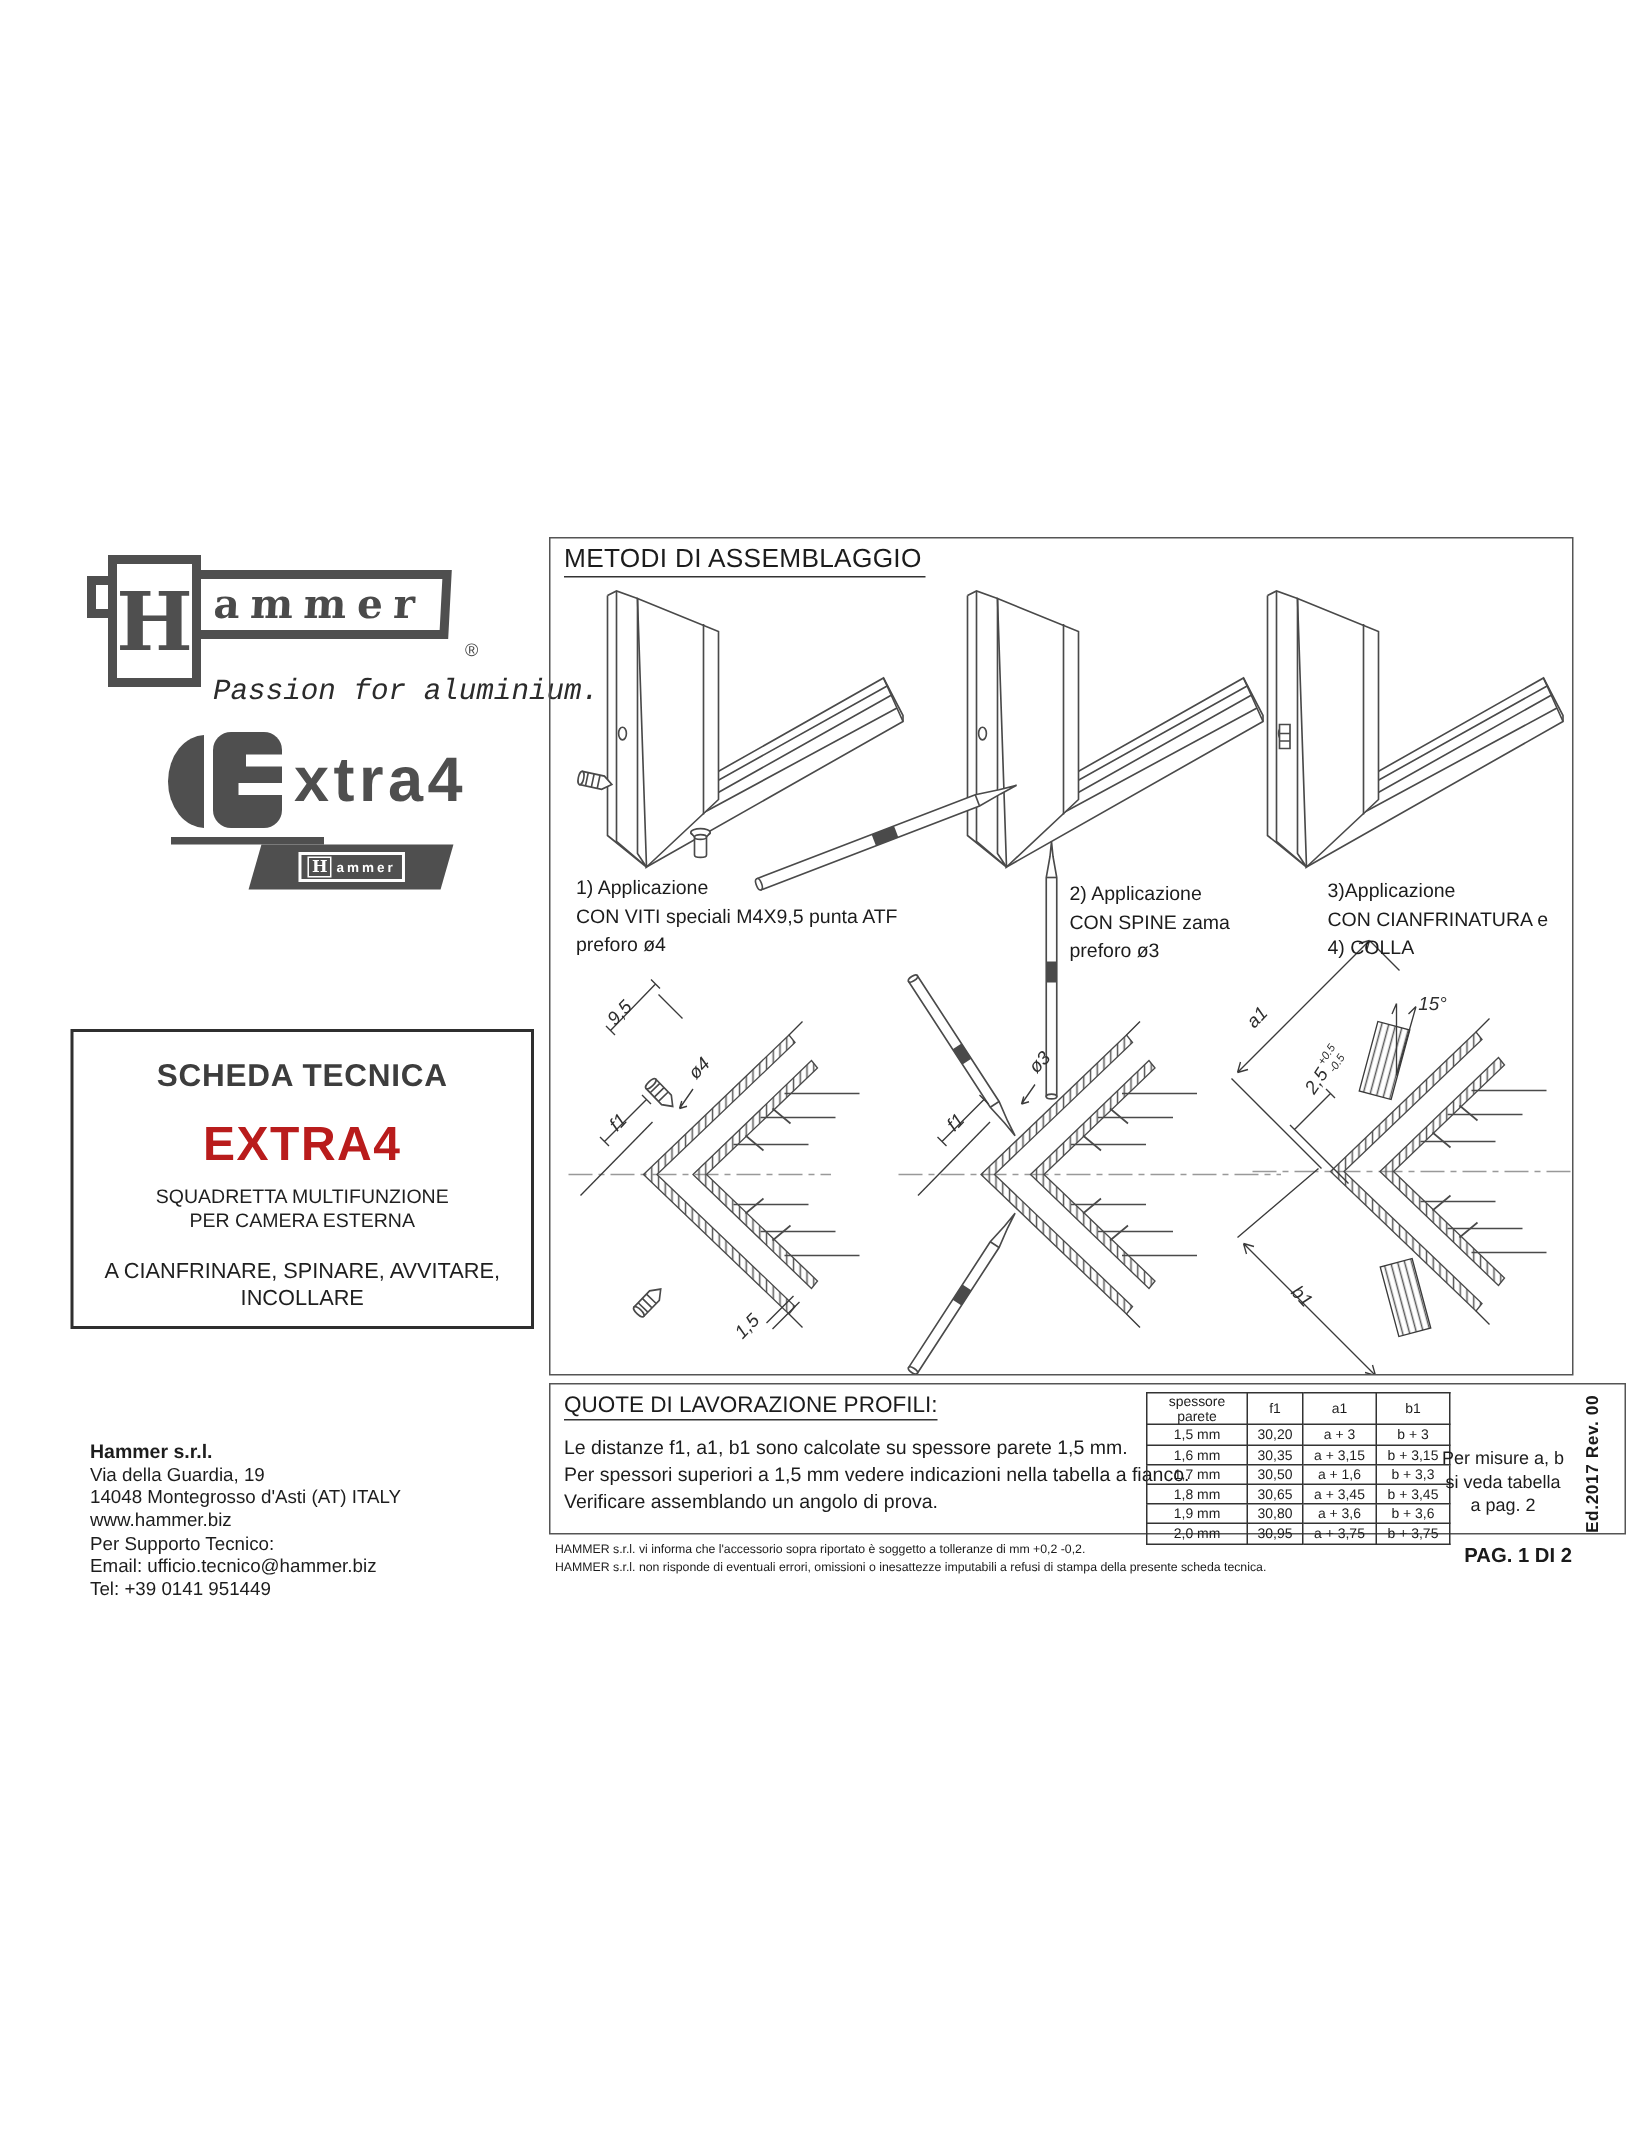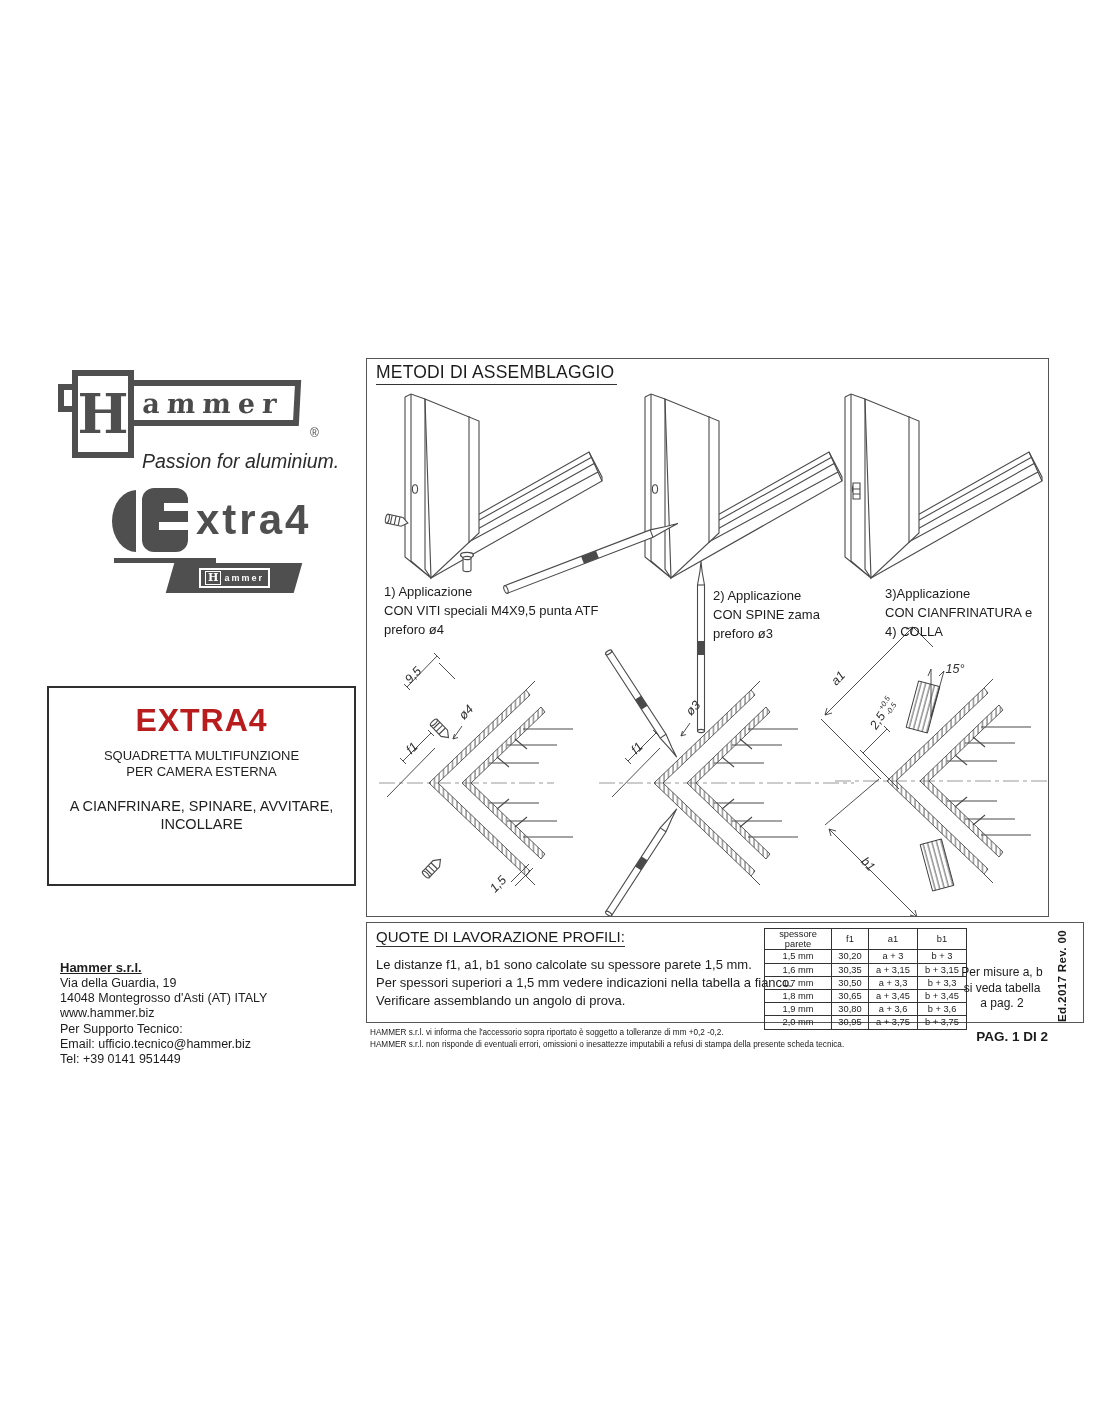--- a/index.html
+++ b/index.html
@@ -11,21 +11,21 @@
   .hammer-logo{left:58px;top:370px;width:300px;height:110px;}
   .h-badge{position:absolute;left:14px;top:0;width:50px;height:76px;border:6px solid #4f4f4f;
            background:#fff;display:flex;align-items:center;justify-content:center;z-index:2;}
   .h-badge span{font-family:"DejaVu Serif",serif;font-weight:bold;font-size:54px;color:#4f4f4f;line-height:1;}
   .h-tab{position:absolute;left:0;top:14px;width:12px;height:16px;border:6px solid #4f4f4f;background:#fff;z-index:1;}
   .h-wordbox{position:absolute;left:62px;top:10px;width:168px;height:34px;border:6px solid #4f4f4f;background:#fff;
              display:flex;align-items:center;justify-content:center;transform:skewX(-3deg);z-index:1;}
   .h-wordbox span{font-family:"DejaVu Serif",serif;font-weight:bold;font-size:27px;letter-spacing:7px;
                   color:#4a4a4a;line-height:1;padding-left:6px;}
   .h-reg{position:absolute;left:252px;top:56px;font-size:12px;color:#4a4a4a;}
-  .h-tagline{position:absolute;left:84px;top:80px;font-style:italic;font-size:19.5px;color:#2b2b2b;white-space:nowrap;}
+  .h-tagline{position:absolute;left:84px;top:80px;font-style:italic;font-size:19.5px;color:#2b2b2b;white-space:nowrap;font-family:Liberation Mono, monospace;}
 
   
   .e4-logo{left:112px;top:488px;width:210px;height:115px;}
   .e4-crescent{position:absolute;left:0;top:2px;width:24px;height:62px;overflow:hidden;}
   .e4-crescent div{position:absolute;left:0;top:0;width:50px;height:62px;border-radius:50%;background:#4f4f4f;}
   .e4-eglyph{position:absolute;left:30px;top:0;width:46px;height:64px;background:#4f4f4f;border-radius:12px;}
   .e4-slot1{position:absolute;right:-4px;top:15px;width:28px;height:8px;background:#fff;}
   .e4-slot2{position:absolute;right:-4px;top:34px;width:33px;height:8px;background:#fff;}
   .e4-word{position:absolute;left:84px;top:8px;font-size:42px;font-weight:bold;color:#4f4f4f;letter-spacing:3px;}
   .e4-rule{position:absolute;left:2px;top:70px;width:102px;height:5px;background:#4f4f4f;}
@@ -39,21 +39,21 @@
   
   .scheda-box{left:47px;top:686px;width:305px;height:196px;border:2px solid #2f2f2f;text-align:center;}
   .scheda-h{margin-top:18px;font-size:21px;font-weight:bold;letter-spacing:0.5px;color:#3d3d3d;}
   .scheda-p{margin-top:14px;font-size:32px;font-weight:bold;letter-spacing:1px;color:#b91c1c;}
   .scheda-s{margin-top:9px;font-size:13px;color:#1f1f1f;line-height:1.25;}
   .scheda-f{margin-top:16px;font-size:14.5px;color:#1f1f1f;line-height:1.25;}
 
   
   .company{left:60px;top:961px;font-size:12.5px;line-height:1.1;color:#1d1d1d;}
   .company div{margin-bottom:1.5px;}
-  .company .cname{font-weight:bold;font-size:13px;text-decoration:underline;}
+  .company .cname{font-weight:bold;font-size:13px;}
 
   
   .metodi-frame{left:366px;top:358px;width:681px;height:557px;border:1.6px solid #555;}
   .metodi-title{position:absolute;left:9px;top:3px;font-size:17.5px;color:#1c1c1c;letter-spacing:0.2px;
                 border-bottom:1.4px solid #333;padding:0 3px 1px 0;}
   .app-label{position:absolute;font-size:13px;line-height:1.45;color:#1c1c1c;}
 
   
   .quote-box{left:366px;top:922px;width:680px;height:99px;border:1.6px solid #555;padding-left:36px;}
   .quote-title{position:absolute;left:9px;top:5px;font-size:15px;color:#1c1c1c;
@@ -111,20 +111,21 @@
     <div class="e4-rule"></div>
     <div class="e4-bar">
       <div class="e4-mini">
         <span class="e4-mini-h">H</span>
         <span class="e4-mini-w">ammer</span>
       </div>
     </div>
   </div>
 
   <div class="abs scheda-box">
+    <div class="scheda-h">SCHEDA TECNICA</div>
     <div class="scheda-p">EXTRA4</div>
     <div class="scheda-s">
       <div>SQUADRETTA MULTIFUNZIONE</div>
       <div>PER CAMERA ESTERNA</div>
     </div>
     <div class="scheda-f">
       <div>A CIANFRINARE, SPINARE, AVVITARE,</div>
       <div>INCOLLARE</div>
     </div>
   </div>
@@ -306,21 +307,21 @@
       </tr>
       <tr>
         <td>1,6 mm</td>
         <td>30,35</td>
         <td>a + 3,15</td>
         <td>b + 3,15</td>
       </tr>
       <tr>
         <td>1,7 mm</td>
         <td>30,50</td>
-        <td>a + 3,3</td>
+        <td>a + 1,6</td>
         <td>b + 3,3</td>
       </tr>
       <tr>
         <td>1,8 mm</td>
         <td>30,65</td>
         <td>a + 3,45</td>
         <td>b + 3,45</td>
       </tr>
       <tr>
         <td>1,9 mm</td>

